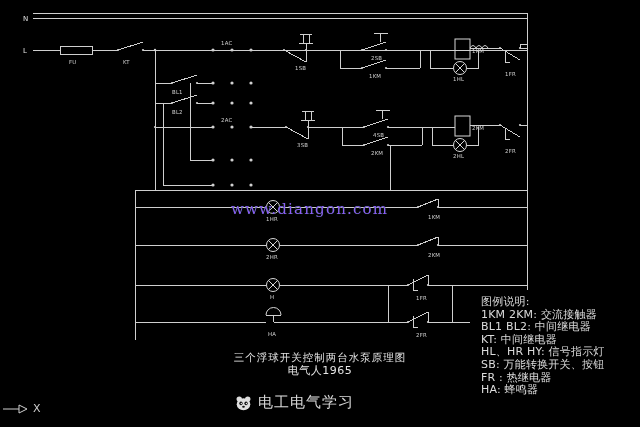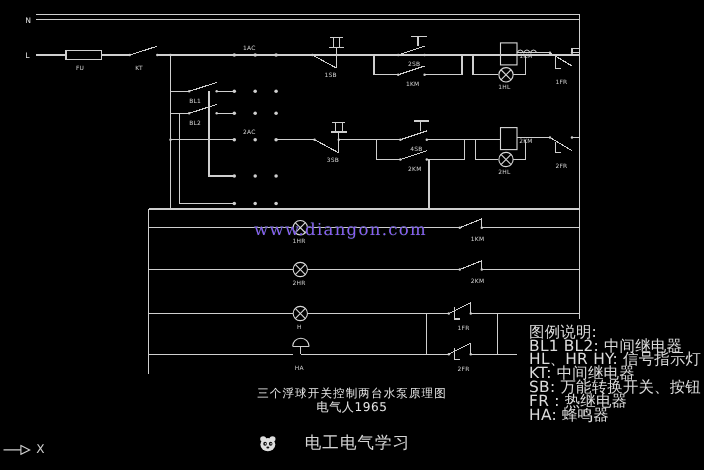--- a/index.html
+++ b/index.html
@@ -80,21 +80,21 @@
     font-size: 11px;
     letter-spacing: 0.5px;
   }
   #legend-panel {
     position: absolute;
     left: 481px;
     top: 296px;
     width: 158px;
     color: #dcdcdc;
     font-family: "DejaVu Sans", sans-serif;
-    font-size: 14px;
+    font-size: 11px;
     line-height: 12.6px;
     letter-spacing: 0.2px;
     white-space: nowrap;
   }
   #legend-panel .legend-line { display: block; }
   #watermark-url {
     position: absolute;
     left: 231px;
     top: 200px;
     color: #8b5cf6;
@@ -102,21 +102,21 @@
     font-size: 15px;
     letter-spacing: 1.2px;
     text-shadow: 0 0 1px #0d4d0d;
   }
   #watermark-brand {
     position: absolute;
     left: 233px;
     top: 393px;
     display: flex;
     align-items: center;
-    gap: 23px;
+    gap: 4px;
     opacity: 0.92;
   }
   #watermark-brand .wm-text {
     color: #e8e8e8;
     font-family: "DejaVu Sans", sans-serif;
     font-size: 15px;
     letter-spacing: 1px;
   }
   .wm-logo {
     width: 21px; height: 17px;
@@ -413,23 +413,24 @@
 
     <text class="lbl" x="268" y="336">HA</text>
     <text class="lbl" x="416" y="337">2FR</text>
   </svg>
 
   <div class="title-cn" id="diagram-title">三个浮球开关控制两台水泵原理图</div>
   <div class="title-cn" id="diagram-author">电气人1965</div>
 
   <div id="legend-panel">
     <span class="legend-line">图例说明:</span>
+    <span class="legend-line">1KM  2KM: 交流接触器</span>
     <span class="legend-line">BL1  BL2: 中间继电器</span>
+    <span class="legend-line">KT: 中间继电器</span>
     <span class="legend-line">HL、HR HY: 信号指示灯</span>
-    <span class="legend-line">KT: 中间继电器</span>
     <span class="legend-line">SB: 万能转换开关、按钮</span>
     <span class="legend-line">FR : 热继电器</span>
     <span class="legend-line">HA: 蜂鸣器</span>
   </div>
 
   <div id="watermark-url">www.diangon.com</div>
 
   <div id="watermark-brand">
     <svg class="wm-logo" viewBox="0 0 24 20">
       <ellipse cx="7" cy="6" rx="3.2" ry="3" fill="#f0f0f0"></ellipse>

